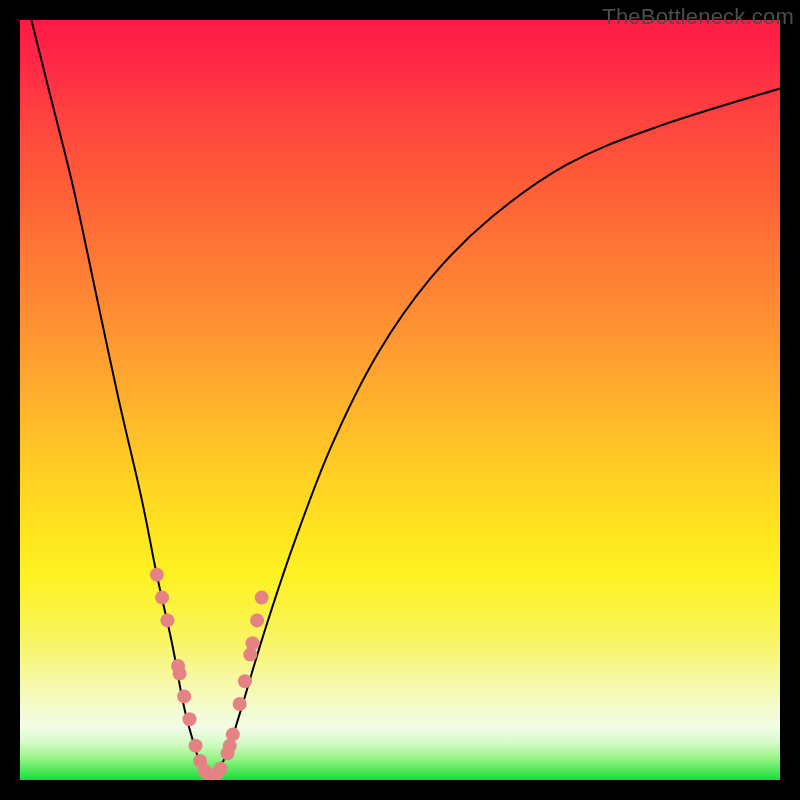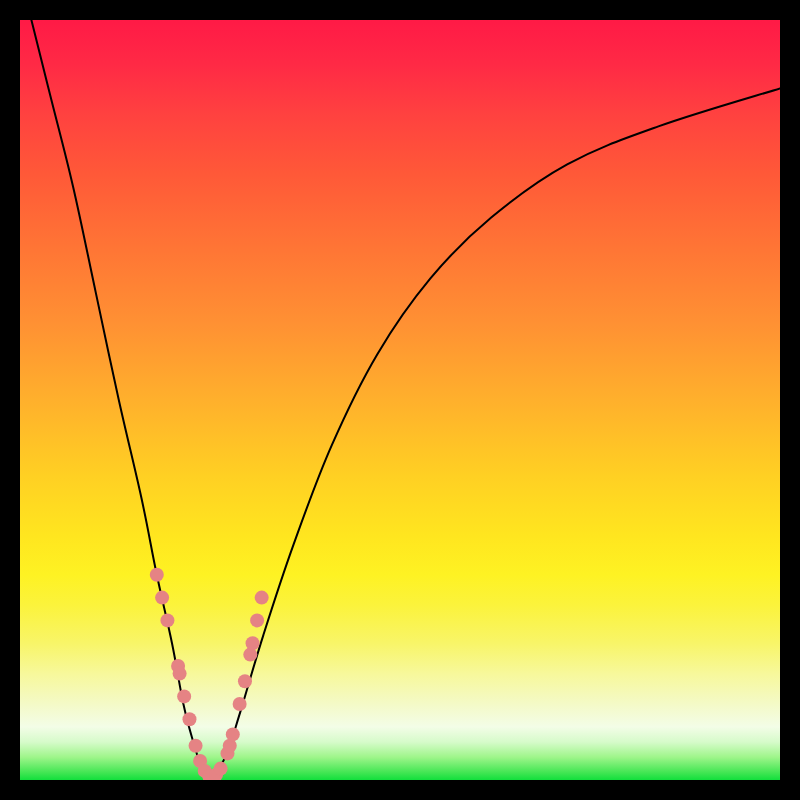--- a/index.html
+++ b/index.html
@@ -104,13 +104,14 @@
           <circle cx="212.80" cy="714.40" r="7" fill="#e58384" stroke="#e58384" stroke-width="0"></circle>
           <circle cx="219.64" cy="684.00" r="7" fill="#e58384" stroke="#e58384" stroke-width="0"></circle>
           <circle cx="224.96" cy="661.20" r="7" fill="#e58384" stroke="#e58384" stroke-width="0"></circle>
           <circle cx="230.28" cy="634.60" r="7" fill="#e58384" stroke="#e58384" stroke-width="0"></circle>
           <circle cx="232.56" cy="623.20" r="7" fill="#e58384" stroke="#e58384" stroke-width="0"></circle>
           <circle cx="237.12" cy="600.40" r="7" fill="#e58384" stroke="#e58384" stroke-width="0"></circle>
           <circle cx="241.68" cy="577.60" r="7" fill="#e58384" stroke="#e58384" stroke-width="0"></circle>
         </g>
     </svg>
   </div>
+  <div class="watermark">TheBottleneck.com</div>
 </div>
 
 </body></html>

